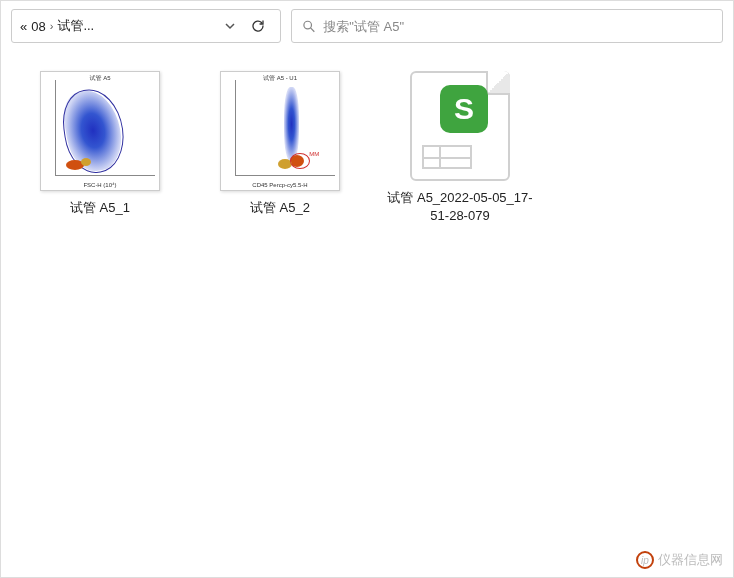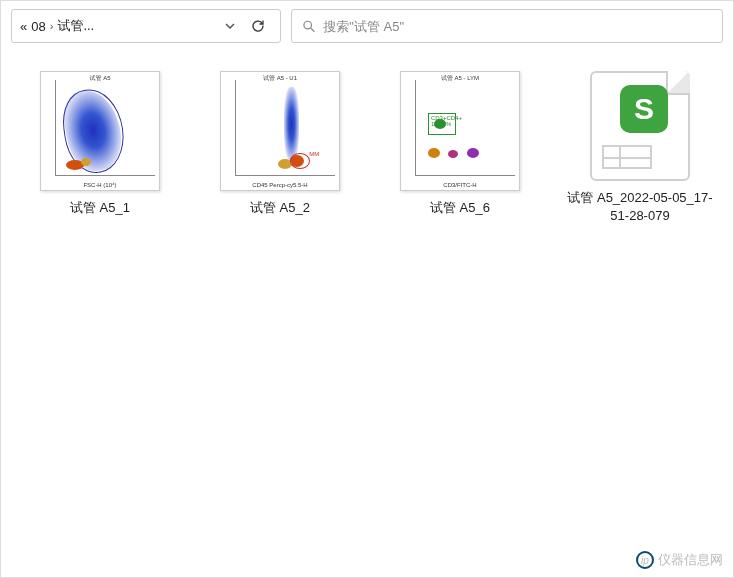--- a/index.html
+++ b/index.html
@@ -170,21 +170,21 @@
       position: absolute;
       bottom: 8px; right: 10px;
       font-size: 13px;
       color: #bbb;
       display: flex;
       align-items: center;
       gap: 4px;
     }
     .wm-circle {
       width: 18px; height: 18px;
-      border: 2px solid #0c4a6e;
+      border: 2px solid #c2410c;
       border-radius: 50%;
       display: flex;
       align-items: center;
       justify-content: center;
       font-size: 10px;
       font-style: italic;
     }
     .cluster { position: absolute; border-radius: 50%; }
     .gate-box { position: absolute; border: 1px solid; font-size: 6px; padding: 1px 2px; line-height: 1; }
     
@@ -251,35 +251,20 @@
         <div class="gate-box" style="left:72%; bottom:18%; border:none; color:#d03030;">MM</div>
       </div>
       <div class="thumb-xlabel">CD45 Percp-cy5.5-H</div>
     </div>
     <div class="file-label">试管 A5_2</div>
   </div>
 
 
 
 
-  <div class="file-item">
-    <div class="thumb">
-      <div class="thumb-title">试管 A5 - LYM</div>
-      <div class="thumb-inner">
-        <div class="cluster" style="left:12%; bottom:18%; width:12px; height:10px; background:#d08010;"></div>
-        <div class="cluster" style="left:32%; bottom:18%; width:10px; height:8px; background:#b03080;"></div>
-        <div class="cluster" style="left:52%; bottom:18%; width:12px; height:10px; background:#9030b0;"></div>
-        <div class="cluster" style="left:18%; bottom:48%; width:12px; height:10px; background:#2a9030;"></div>
-        <div class="gate-box" style="left:12%; bottom:42%; width:28px; height:22px; border-color:#2a9030; color:#2a9030;">CD3+CD4+
-12.22%</div>
-      </div>
-      <div class="thumb-xlabel">CD3/FITC-H</div>
-    </div>
-    <div class="file-label">试管 A5_6</div>
-  </div>
 
 
   <div class="file-item">
     <div class="spreadsheet-icon">
       <div class="sheet-page"></div>
       <div class="sheet-fold"></div>
       <div class="sheet-badge">S</div>
       <div class="sheet-grid"></div>
     </div>
     <div class="file-label">试管 A5_2022-05-05_17-51-28-079</div>

